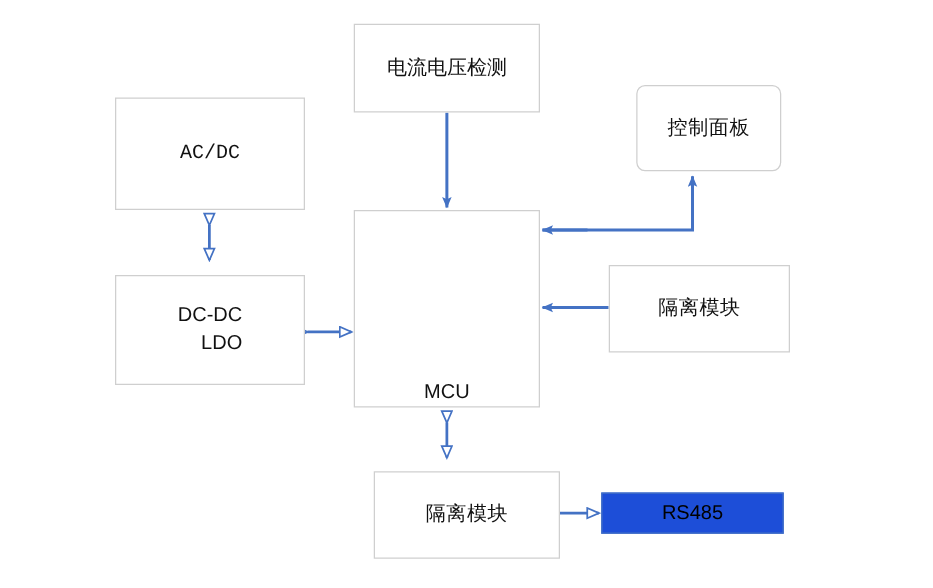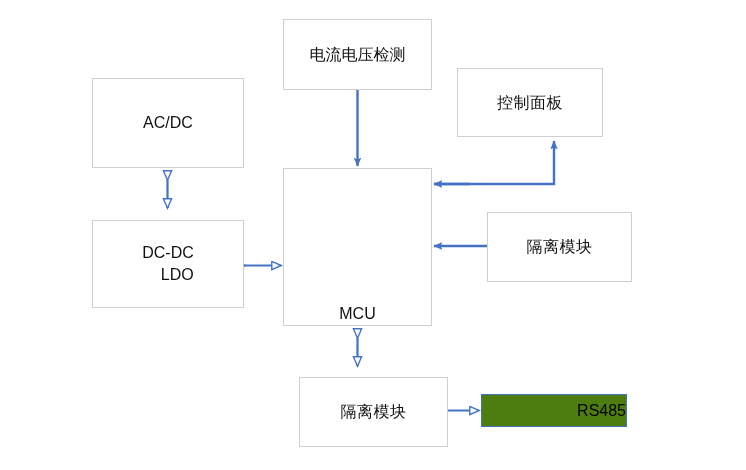--- a/index.html
+++ b/index.html
@@ -24,24 +24,23 @@
     display: flex;
     align-items: center;
     justify-content: center;
     text-align: center;
     color: #111111;
     font-size: 16px;
     line-height: 1.35;
     letter-spacing: 0.5px;
   }
   .node.filled {
-    background: #4d7c0f;
+    background: #1d4ed8;
     border: 1px solid #4472c4;
     color: #000000;
-    justify-content: flex-end;
   }
   .node .label {
     white-space: pre-line;
     display: block;
   }
   .node.latin .label {
     font-size: 16px;
     letter-spacing: 0px;
   }
   svg.wires {
@@ -81,25 +80,25 @@
 
     <line x1="357.5" y1="338" x2="357.5" y2="366" stroke="#4472c4" stroke-width="2.2" marker-start="url(#hollow-head)" marker-end="url(#hollow-head)"></line>
 
     <line x1="445" y1="410.5" x2="479" y2="410.5" stroke="#4472c4" stroke-width="2.2" marker-start="url(#hollow-head)" marker-end="url(#hollow-head)"></line>
   </svg>
 
   <div class="node latin" style="left:283px; top:19px; width:149px; height:71px;">
     <span class="label">电流电压检测</span>
   </div>
 
-  <div class="node latin" style="left:92px; top:78px; width:152px; height:90px;">
+  <div class="node latin" style="left:92px; top:78px; width:152px; height:90px;font-family:Liberation Mono, monospace;">
     <span class="label">AC/DC</span>
   </div>
 
-  <div class="node" style="left:457px; top:68px; width:146px; height:69px;">
+  <div class="node" style="left:509px; top:68px; width:116px; height:69px;border-radius:7px;">
     <span class="label">控制面板</span>
   </div>
 
   <div class="node latin" style="left:92px; top:220px; width:152px; height:88px;text-align:right;">
     <span class="label">DC-DC
 LDO</span>
   </div>
 
   <div class="node latin" style="left:283px; top:168px; width:149px; height:158px;align-items:flex-end;">
     <span class="label">MCU</span>

